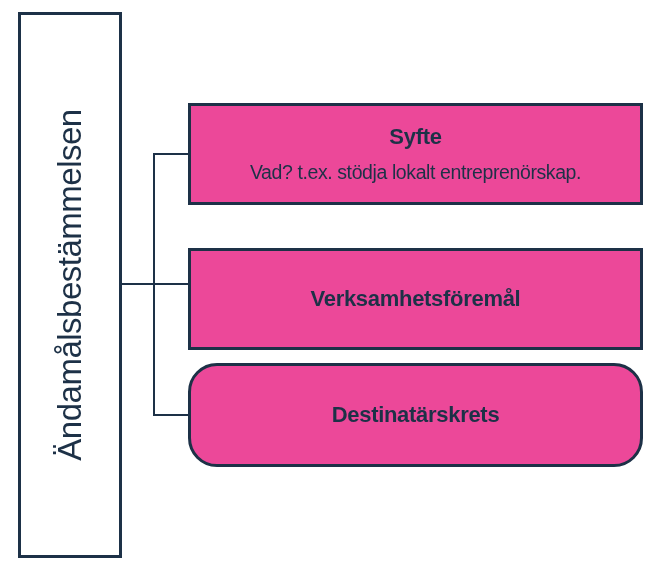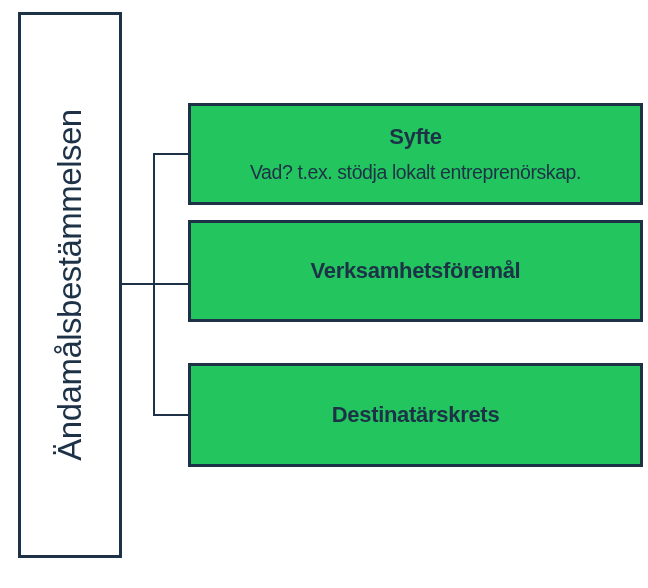--- a/index.html
+++ b/index.html
@@ -38,32 +38,32 @@
     letter-spacing: -0.5px;
     color: #1d3147;
   }
 
   
   .node-box {
     position: absolute;
     left: 188px;
     width: 455px;
     border: 3px solid #1d3147;
-    background: #22c55e;
+    background: #ec4899;
     box-sizing: border-box;
     display: flex;
     flex-direction: column;
     align-items: center;
     justify-content: center;
     text-align: center;
     padding: 2px 2px;
   }
   .node-box.n0 { top: 103px; height: 102px; }
-  .node-box.n1 { top: 220px; height: 102px; text-align: right; }
-  .node-box.n2 { top: 363px; height: 104px; }
+  .node-box.n1 { top: 248px; height: 102px; text-align: right; }
+  .node-box.n2 { top: 363px; height: 104px; border-radius: 29px; }
 
   .node-title {
     font-weight: bold;
     font-size: 22px;
     letter-spacing: -0.3px;
     line-height: 1.25;
     color: #1d3147;
   }
   .node-desc {
     font-size: 19.5px;

